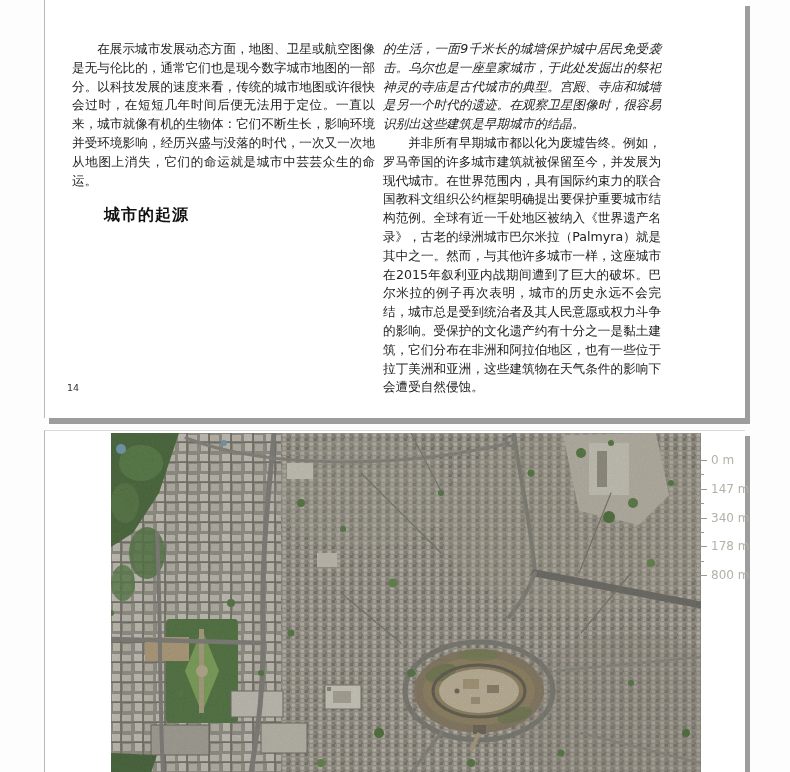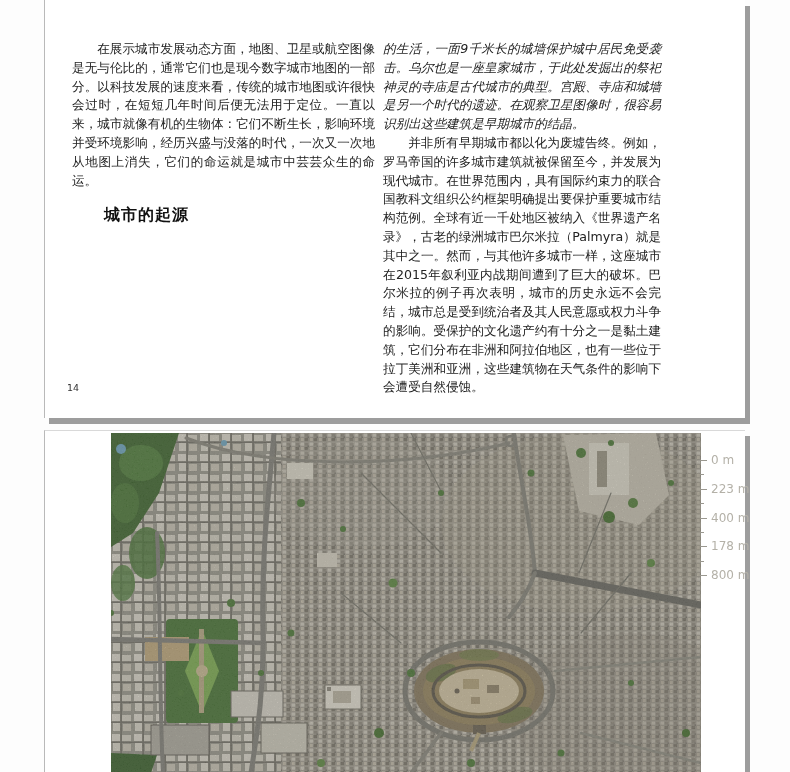--- a/index.html
+++ b/index.html
@@ -216,18 +216,18 @@
     <div class="tick major" style="top:29px"></div>
     <div class="tick minor" style="top:43px"></div>
     <div class="tick major" style="top:58px"></div>
     <div class="tick minor" style="top:72px"></div>
     <div class="tick major" style="top:87px"></div>
     <div class="tick minor" style="top:101px"></div>
     <div class="tick major" style="top:115px"></div>
     <div class="tick minor" style="top:130px"></div>
     <div class="tick major" style="top:144px"></div>
     <span class="tick-label" style="top:25px">0 m</span>
-    <span class="tick-label" style="top:54px">223 m</span>
-    <span class="tick-label" style="top:83px">400 m</span>
+    <span class="tick-label" style="top:54px">147 m</span>
+    <span class="tick-label" style="top:83px">340 m</span>
     <span class="tick-label" style="top:111px">178 m</span>
     <span class="tick-label" style="top:140px">800 m</span>
   </div>
 </div>
 
 </body></html>

